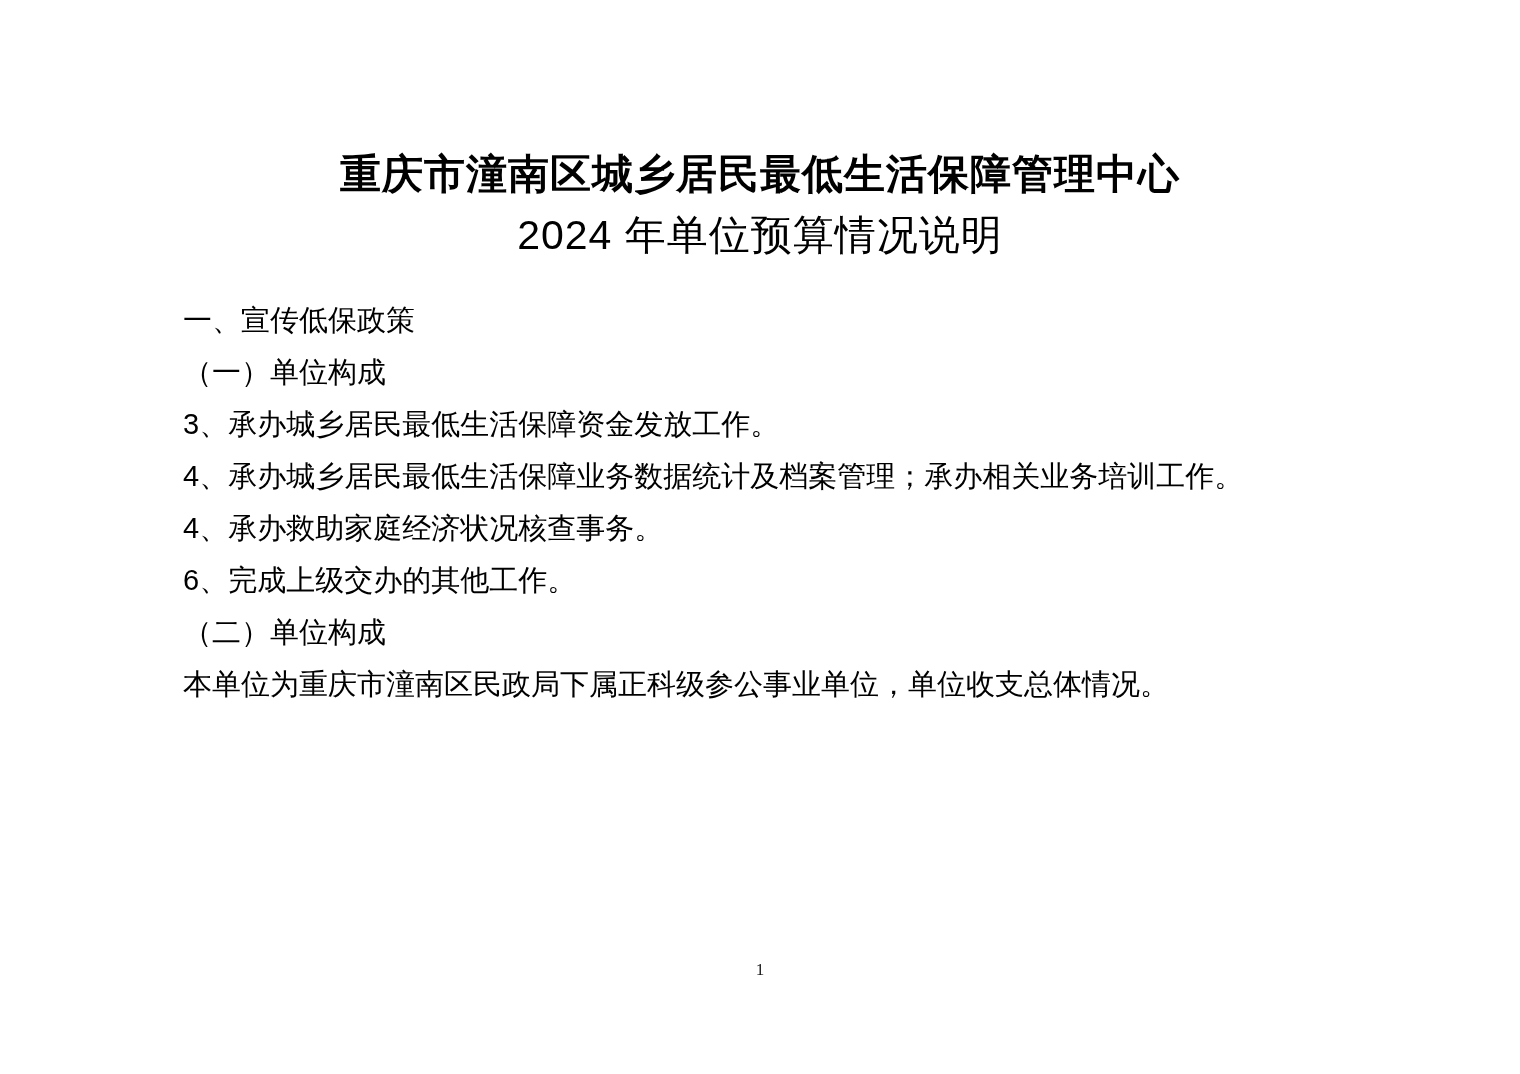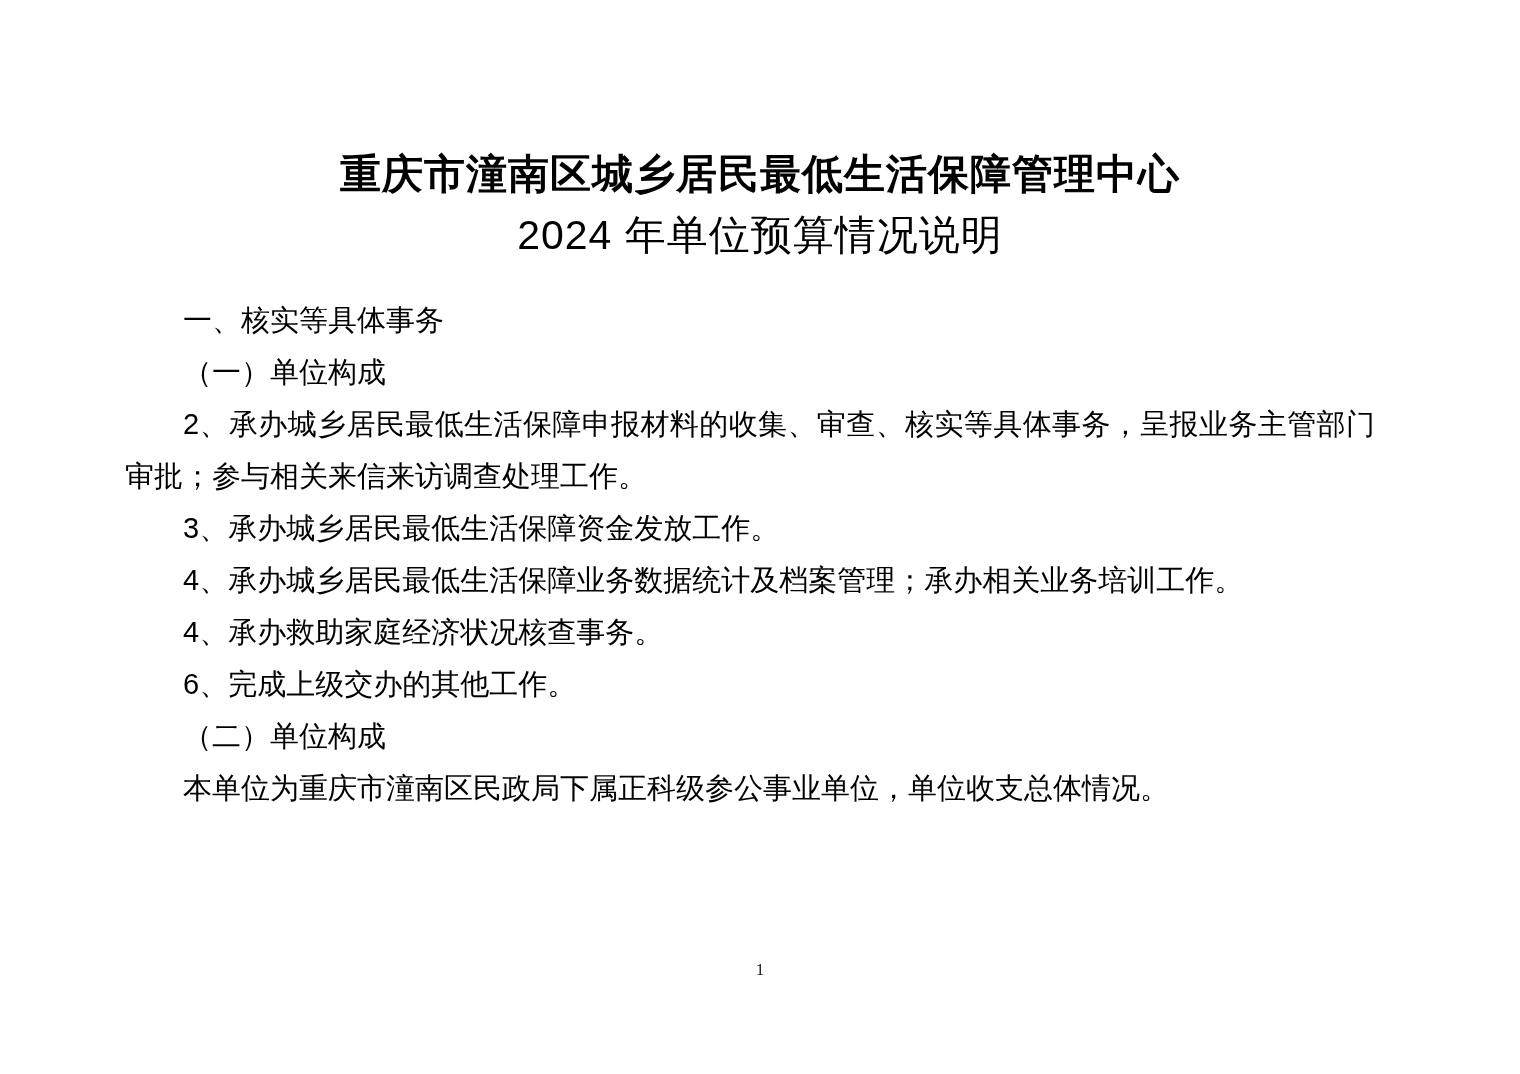--- a/index.html
+++ b/index.html
@@ -69,23 +69,22 @@
 <body>
 
 <div class="doc-page">
 
   <div class="title-block">
     <div class="title-line1">重庆市潼南区城乡居民最低生活保障管理中心</div>
     <div class="title-line2">2024 年单位预算情况说明</div>
   </div>
 
   <div class="body-block">
-    <p class="para">一、核实等具体事务</p>
+    <p class="para">一、宣传低保政策</p>
     <p class="para">（一）单位构成</p>
-    <p class="para">2、承办城乡居民最低生活保障申报材料的收集、审查、核实等具体事务，呈报业务主管部门审批；参与相关来信来访调查处理工作。</p>
     <p class="para">3、承办城乡居民最低生活保障资金发放工作。</p>
     <p class="para">4、承办城乡居民最低生活保障业务数据统计及档案管理；承办相关业务培训工作。</p>
     <p class="para">4、承办救助家庭经济状况核查事务。</p>
     <p class="para">6、完成上级交办的其他工作。</p>
     <p class="para">（二）单位构成</p>
     <p class="para">本单位为重庆市潼南区民政局下属正科级参公事业单位，单位收支总体情况。</p>
   </div>
 
   <div class="page-footer">1</div>
 

